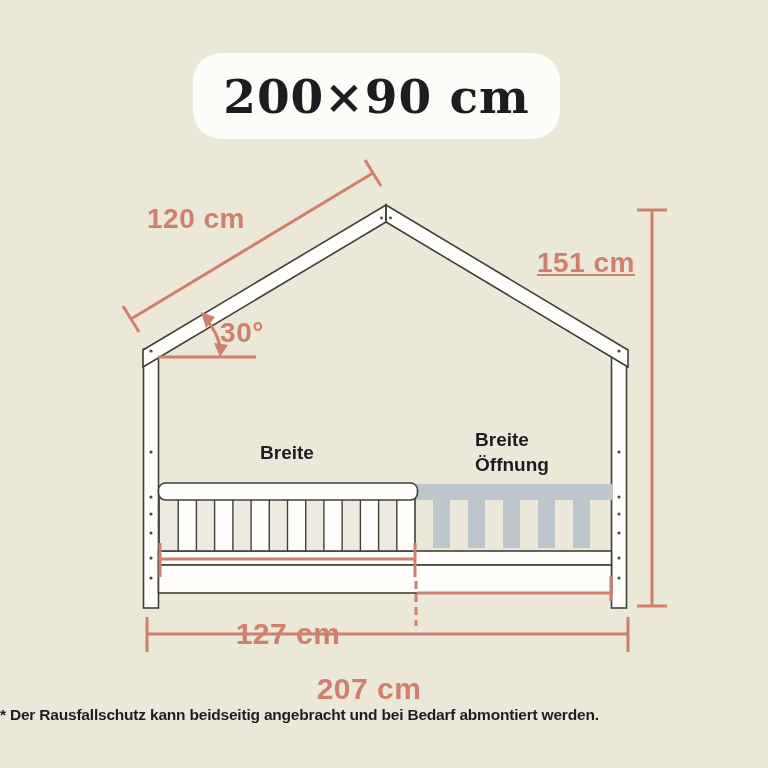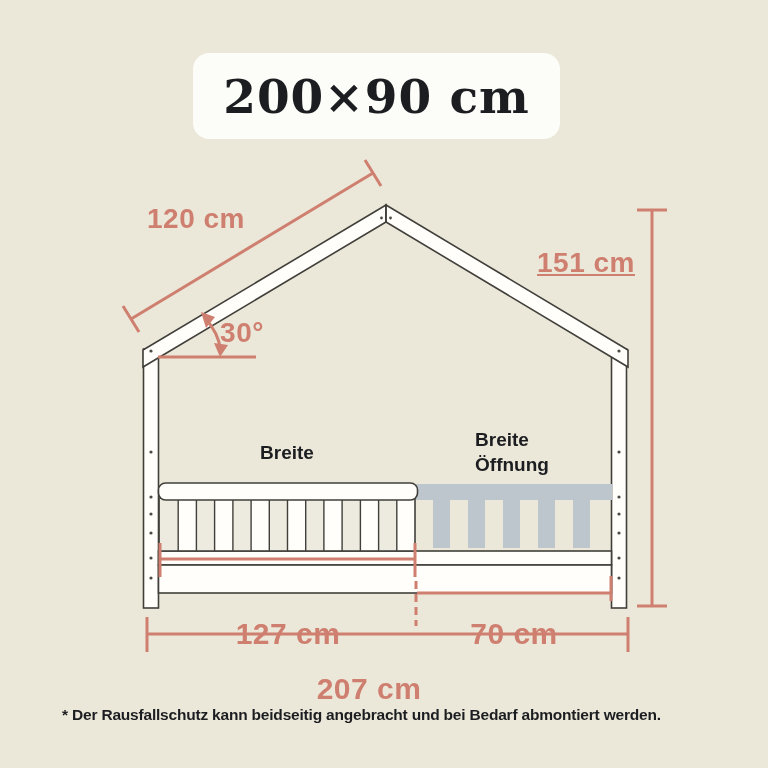--- a/index.html
+++ b/index.html
@@ -7,37 +7,37 @@
     --ghost-rail:#bcc6cc; --badge-bg:#fcfcf8; --text:#1c1d20;
   }
   html,body{margin:0;padding:0;}
   .stage{
     position:relative;width:768px;height:768px;background:var(--background);
     overflow:hidden;font-family:"Liberation Sans",sans-serif;
   }
   .abs{position:absolute;transform:translate(-50%,-50%);white-space:nowrap;}
   .badge{
     position:absolute;left:193px;top:53px;width:367px;height:86px;
-    background:var(--badge-bg);border-radius:16px;display:flex;
+    background:var(--badge-bg);border-radius:28px;display:flex;
     align-items:center;justify-content:center;
   }
   .badge-text{
     font-family:"DejaVu Serif",serif;font-weight:bold;font-size:47px;
     color:var(--text);letter-spacing:1px;
   }
   .dim-label{
     color:var(--accent);font-weight:bold;font-size:28px;letter-spacing:.5px;
   }
   .dim-label.big{font-size:30px;margin-top:20px;}
   .caption{
     color:var(--text);font-weight:bold;font-size:19px;line-height:25px;
     text-align:left;white-space:nowrap;
   }
   .footnote{
-    position:absolute;left:0;top:706px;width:723px;text-align:center;
+    position:absolute;left:0;top:706px;width:723px;text-align:left;
     color:var(--text);font-weight:bold;font-size:15.5px;letter-spacing:-0.2px;
   }
   svg{position:absolute;left:0;top:0;}
   .wood{fill:var(--wood);stroke:var(--outline);stroke-width:1.6;}
   .dim-stroke{stroke:var(--accent);stroke-width:3;fill:none;}
   .dim-fill{fill:var(--accent);stroke:none;}
   .dashed{stroke-dasharray:8 5;}
   .dot{fill:#4a4a42;stroke:none;}
   .faint{fill:#edeadf;stroke:none;}
   .slat-line{stroke:var(--outline);stroke-width:1.4;}
@@ -156,21 +156,20 @@
       <line class="dim-stroke" x1="147" y1="634" x2="628" y2="634"></line>
       <line class="dim-stroke" x1="147" y1="617" x2="147" y2="652"></line>
       <line class="dim-stroke" x1="628" y1="617" x2="628" y2="652"></line>
     </g>
   </svg>
 
   <div class="abs dim-label" style="left:196px;top:219px;">120 cm</div>
   <div class="abs dim-label" style="left:586px;top:263px;text-decoration:underline;">151 cm</div>
   <div class="abs dim-label" style="left:242px;top:333px;">30°</div>
   <div class="abs dim-label big" style="left:288px;top:614px;">127 cm</div>
-  <div class="abs dim-label big" style="left:514px;top:614px;">70 cm</div>
   <div class="abs dim-label big" style="left:369px;top:669px;">207 cm</div>
 
   <div class="abs caption" style="left:287px;top:452px;">
     <div>Breite</div>
   </div>
   <div class="abs caption" style="left:512px;top:452px;">
     <div>Breite</div>
     <div>Öffnung</div>
   </div>
 

